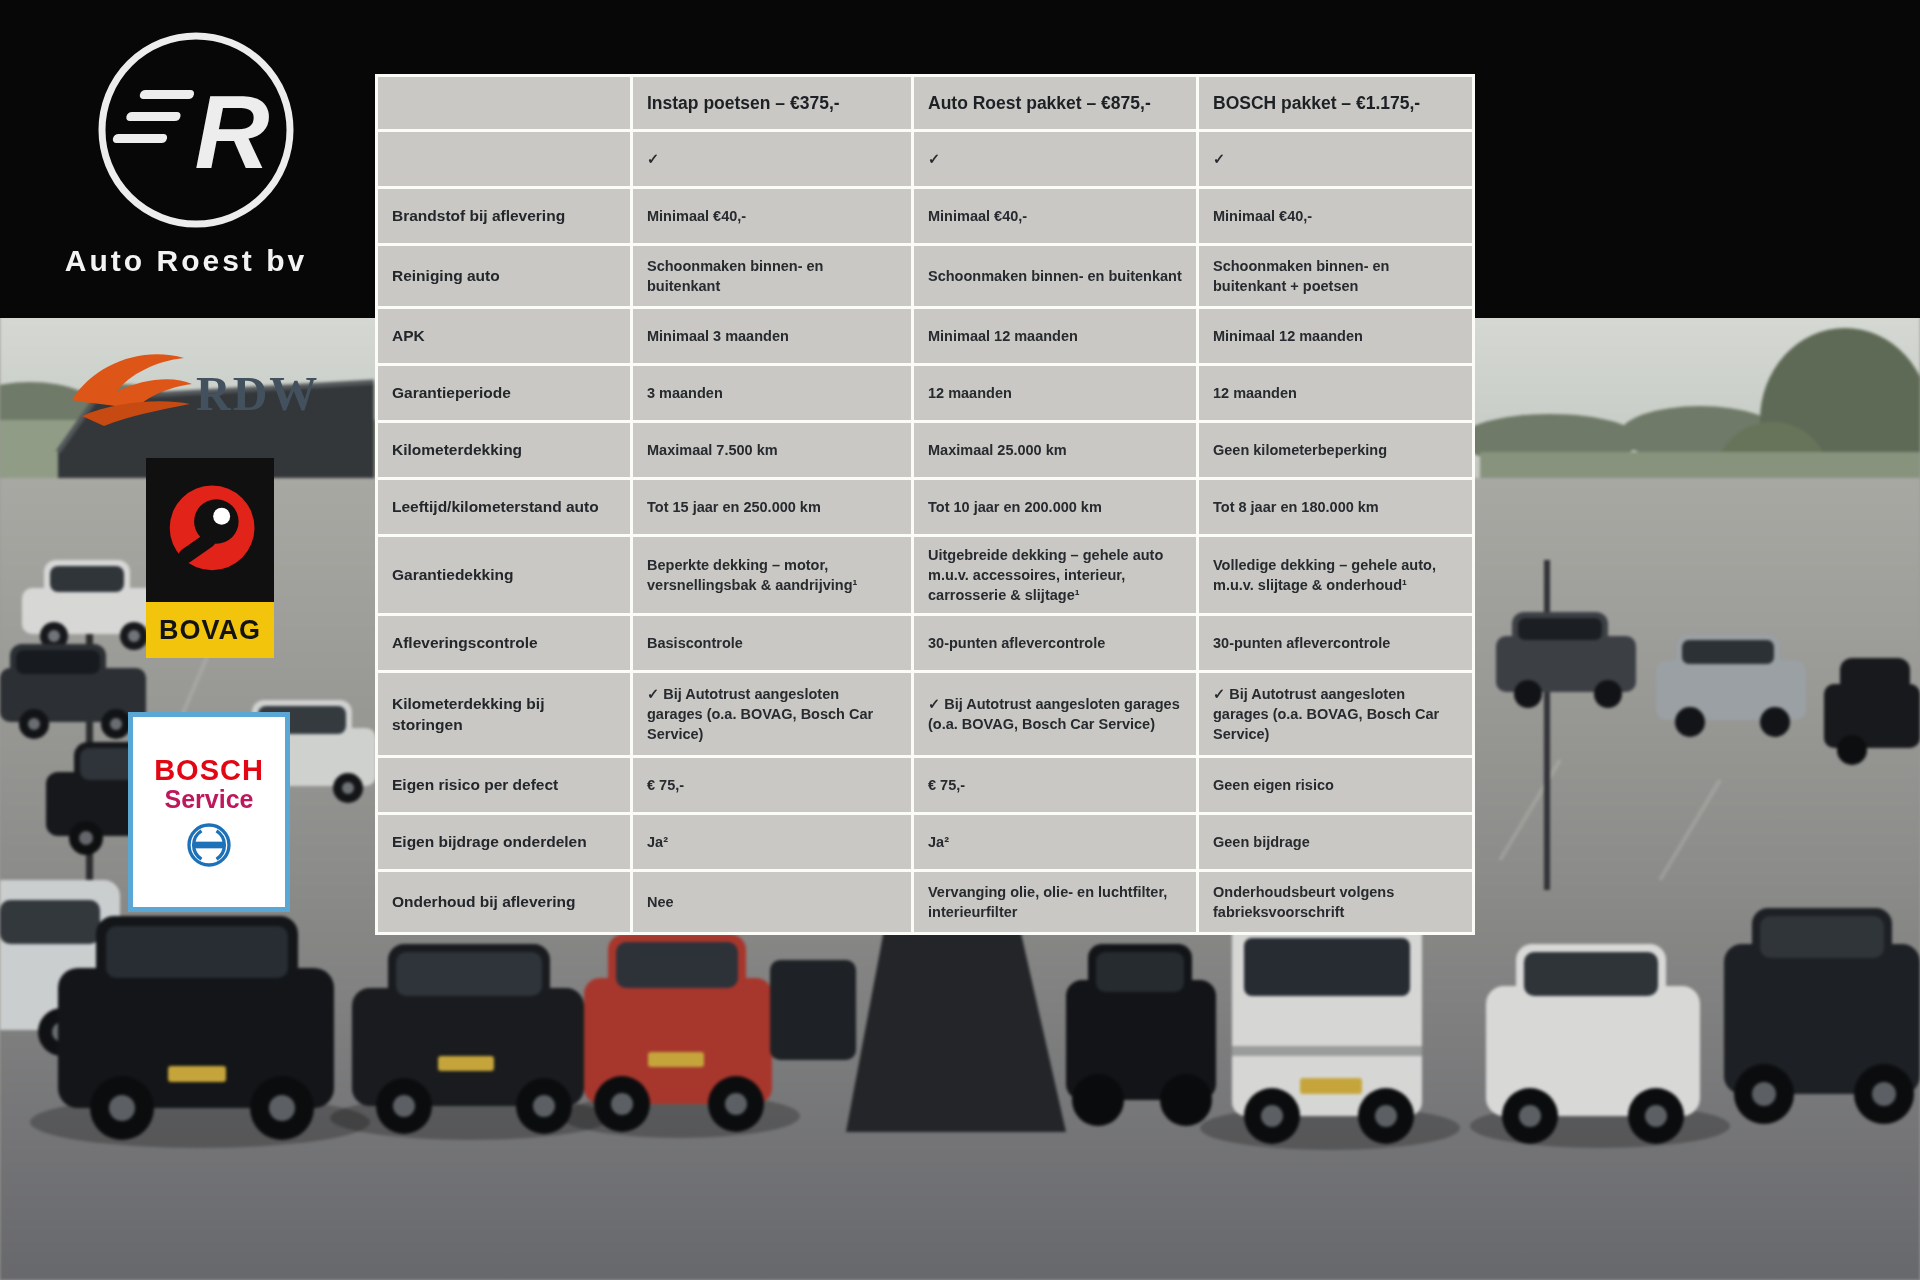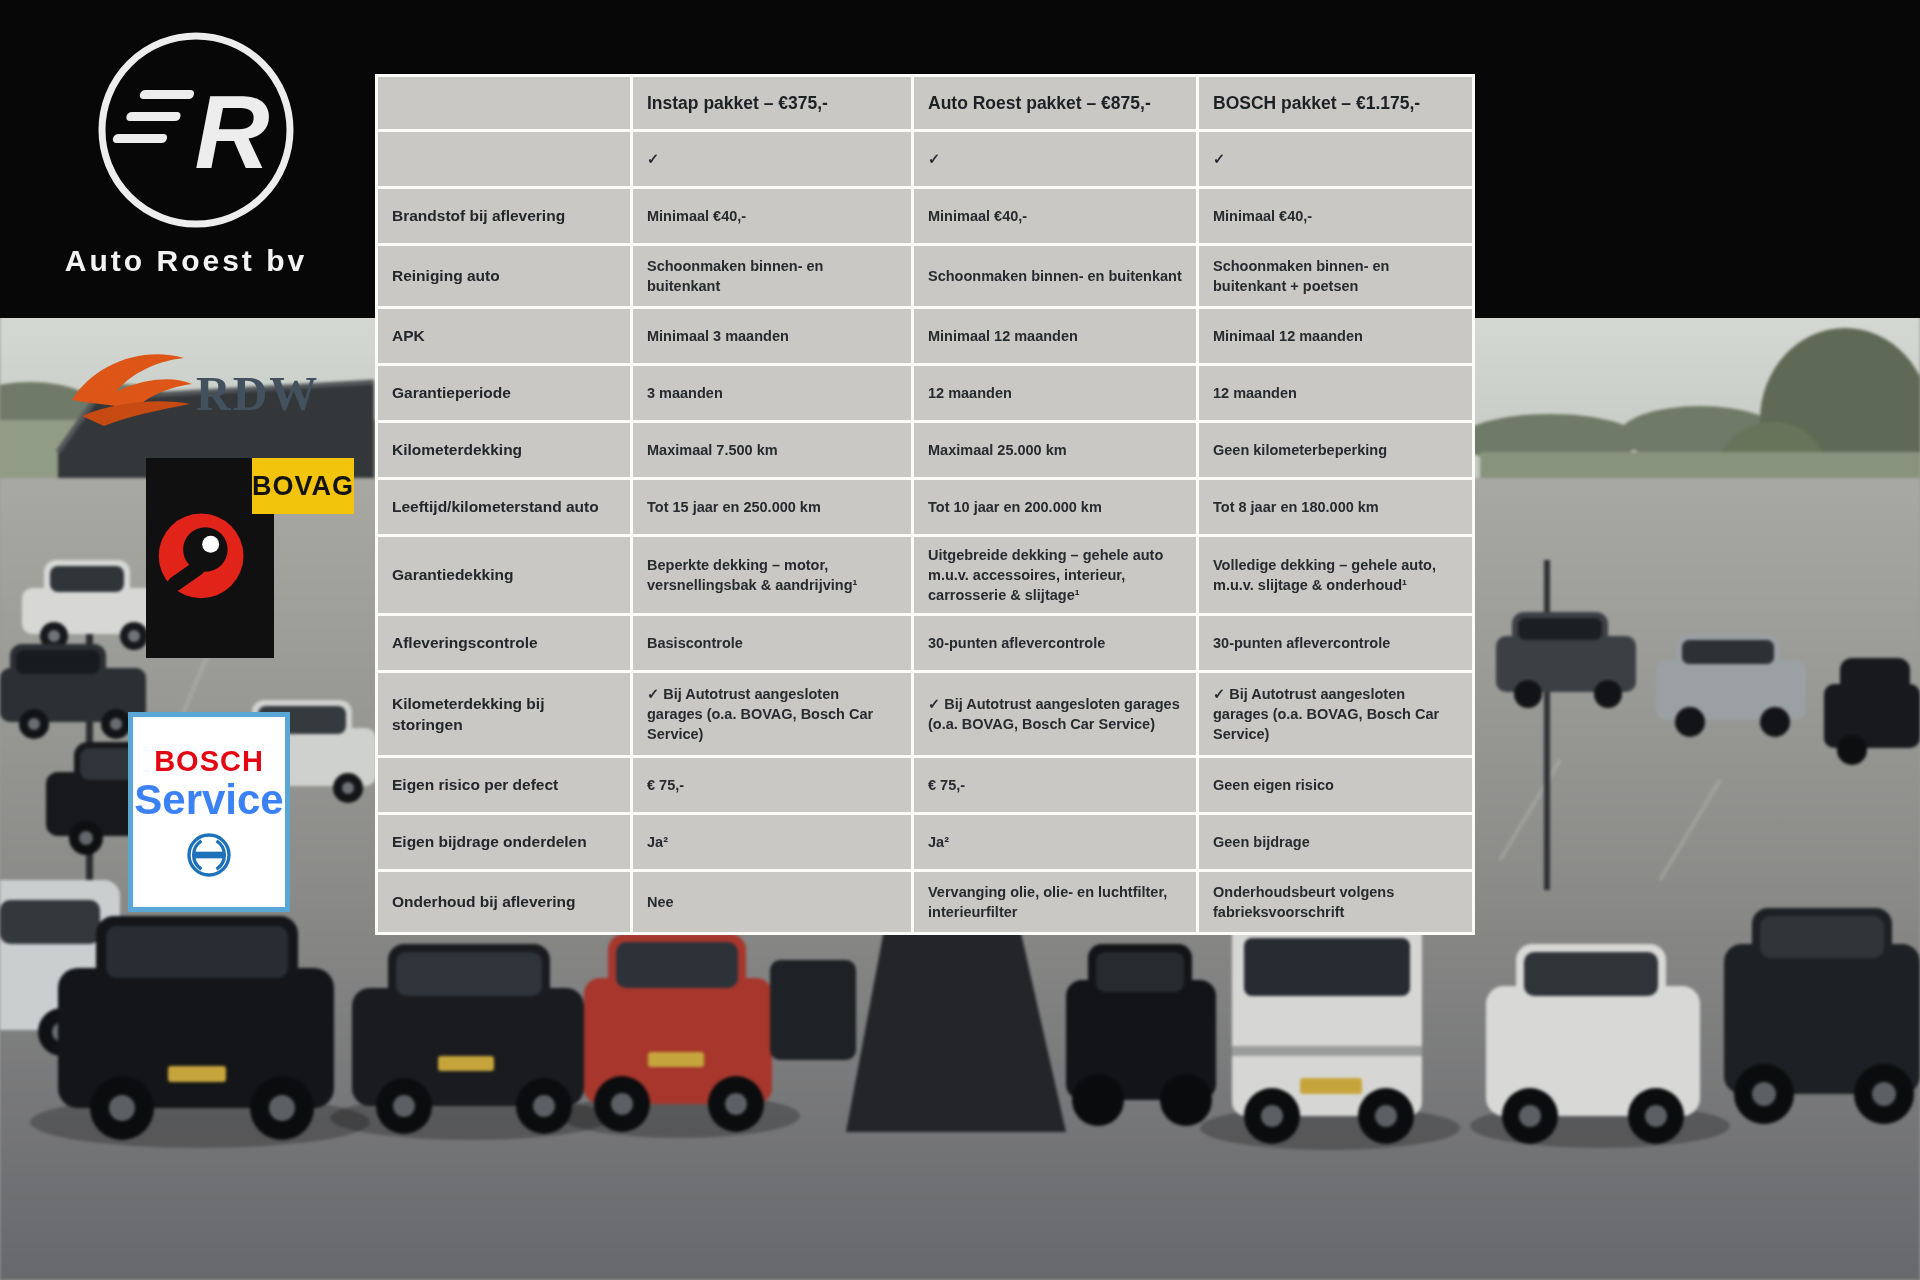--- a/index.html
+++ b/index.html
@@ -30,30 +30,30 @@
   .cell.label { font-size:15.5px; color:#23272b; }
   .t-header .cell { font-size:17.5px; color:#1d2125; min-height:52px; }
   .rh-a .cell { min-height:54px; }
   .rh-b .cell { min-height:60px; }
   .rh-c .cell { min-height:70px; }
   .rh-d .cell { min-height:82px; }
 
   
   .rdw { position:absolute; left:68px; top:334px; width:258px; height:102px; z-index:4; }
   .bovag { position:absolute; left:146px; top:458px; width:128px; height:200px; z-index:4;
-           background:#101010; display:flex; flex-direction:row; }
+           background:#101010; display:flex; flex-direction:column; }
   .bovag-top { flex:1; display:flex; align-items:center; justify-content:center; }
   .bovag-top svg { width:106px; height:110px; }
   .bovag-band { height:56px; background:#f2c50c; color:#131313; font-weight:800; font-size:27px;
                 display:flex; align-items:center; justify-content:center; letter-spacing:1px; }
   .bosch { position:absolute; left:128px; top:712px; width:162px; height:200px; z-index:4;
            background:#ffffff; border:5px solid #5aa7d6; display:flex; flex-direction:column;
            align-items:center; justify-content:center; }
   .bosch-word { color:#e30613; font-weight:800; font-size:29px; letter-spacing:1px; }
-  .service-word { color:#3b82f6; font-weight:bold; font-size:42px; margin-top:-2px; }
+  .service-word { color:#be185d; font-weight:bold; font-size:25px; margin-top:-2px; }
   .bosch-emblem { width:50px; height:50px; margin-top:6px; }
 </style>
 </head>
 <body>
 
 <div class="stage">
 
   <div class="photo">
     <svg viewBox="0 0 1920 1280" width="1920" height="1280" preserveAspectRatio="none">
       <defs>
@@ -281,21 +281,21 @@
       <circle cx="30" cy="30" r="24" fill="none" stroke="#1d71b8" stroke-width="4"></circle>
       <path d="M21,13 a20,20 0 0 0 0,34" stroke="#1d71b8" stroke-width="4" fill="none"></path>
       <path d="M39,13 a20,20 0 0 1 0,34" stroke="#1d71b8" stroke-width="4" fill="none"></path>
       <rect x="12" y="26" width="36" height="8" fill="#1d71b8"></rect>
     </svg>
   </div>
 
   <div class="pkg-table">
     <div class="t-row t-header">
       <div class="cell label"></div>
-      <div class="cell">Instap pakket – €375,-</div>
+      <div class="cell">Instap poetsen – €375,-</div>
       <div class="cell">Auto Roest pakket – €875,-</div>
       <div class="cell">BOSCH pakket – €1.175,-</div>
     </div>
 
     <div class="t-row rh-a">
       <div class="cell label"></div>
       <div class="cell">✓</div>
       <div class="cell">✓</div>
       <div class="cell">✓</div>
     </div>

